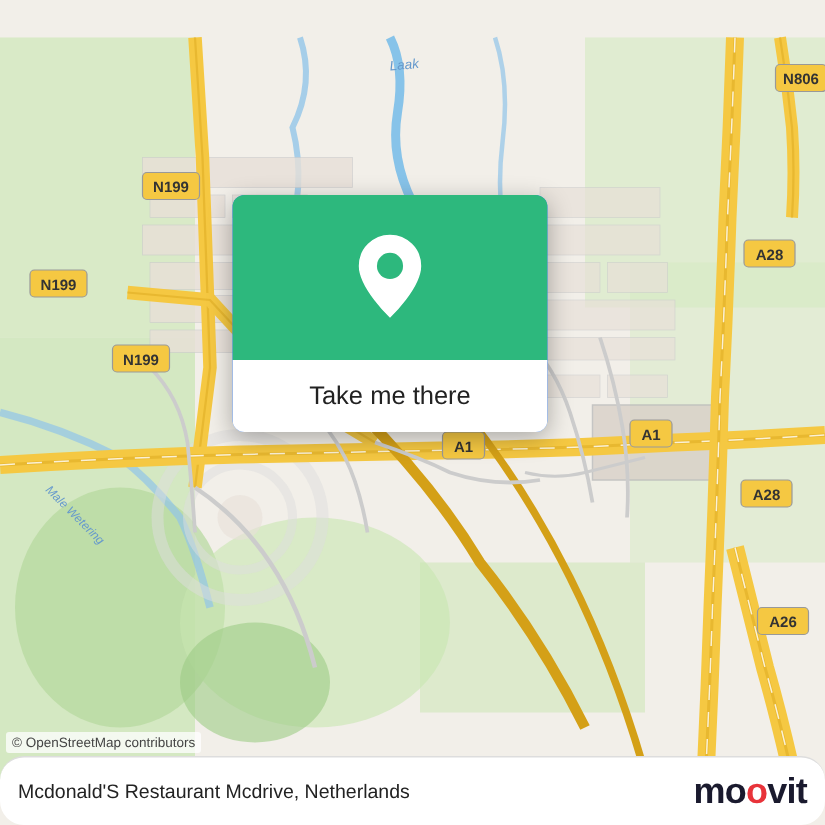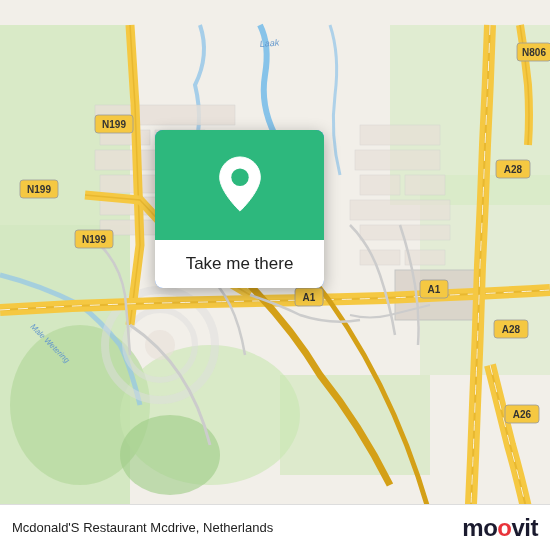--- a/index.html
+++ b/index.html
@@ -36,21 +36,21 @@
       left: 0;
       width: 100%;
       height: 100%;
     }
 
     
     #location-card {
       position: absolute;
       top: 130px;
       left: 155px;
-      width: 169px;
+      width: 210px;
       background: #3b82f6;
       border-radius: 8px;
       box-shadow: 0 4px 16px rgba(0,0,0,0.3);
       overflow: hidden;
       z-index: 10;
     }
 
     #card-top {
       background: #2db87d;
       display: flex;
@@ -86,20 +86,21 @@
       left: 0;
       right: 0;
       background: white;
       border-top: 1px solid #ddd;
       padding: 8px 12px 8px 12px;
       display: flex;
       align-items: center;
       justify-content: space-between;
       z-index: 10;
       height: 46px;
+      border-radius: 16px;
     }
 
     #location-text {
       font-size: 13px;
       color: #222;
       font-weight: 400;
     }
 
     #moovit-logo {
       font-size: 24px;
@@ -249,18 +250,21 @@
       <svg class="pin-icon" viewBox="0 0 52 62" fill="none" xmlns="http://www.w3.org/2000/svg">
         <path d="M26 2C14.4 2 5 11.4 5 23C5 38 26 58 26 58C26 58 47 38 47 23C47 11.4 37.6 2 26 2Z" fill="white" stroke="white" stroke-width="1"></path>
         <circle cx="26" cy="23" r="9" fill="#2db87d"></circle>
       </svg>
     </div>
     <div id="card-button">
       <span>Take me there</span>
     </div>
   </div>
 
+  <div id="osm-attr">
+    <span>© OpenStreetMap contributors</span>
+  </div>
 
   <div id="bottom-bar">
     <span id="location-text">Mcdonald'S Restaurant Mcdrive, Netherlands</span>
     <div id="moovit-logo">mo<span style="color:#e8333a">o</span>vit</div>
   </div>
 </div>
 
 </body></html>

